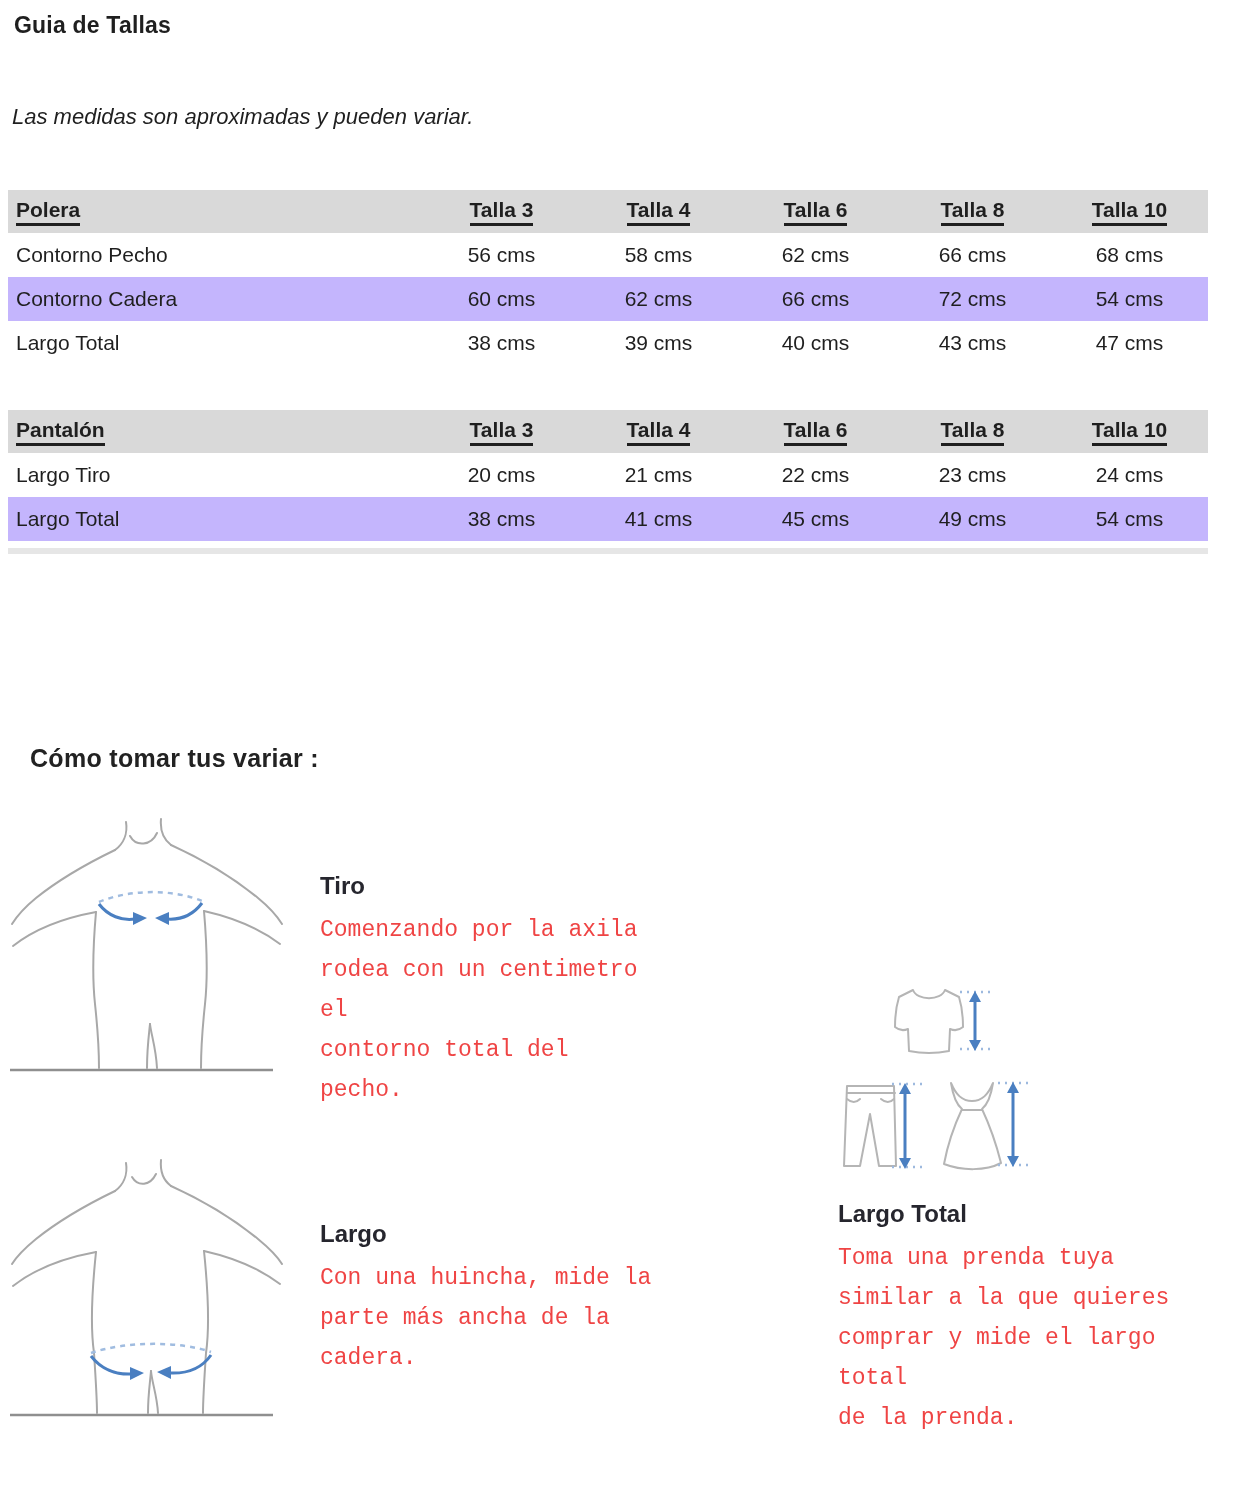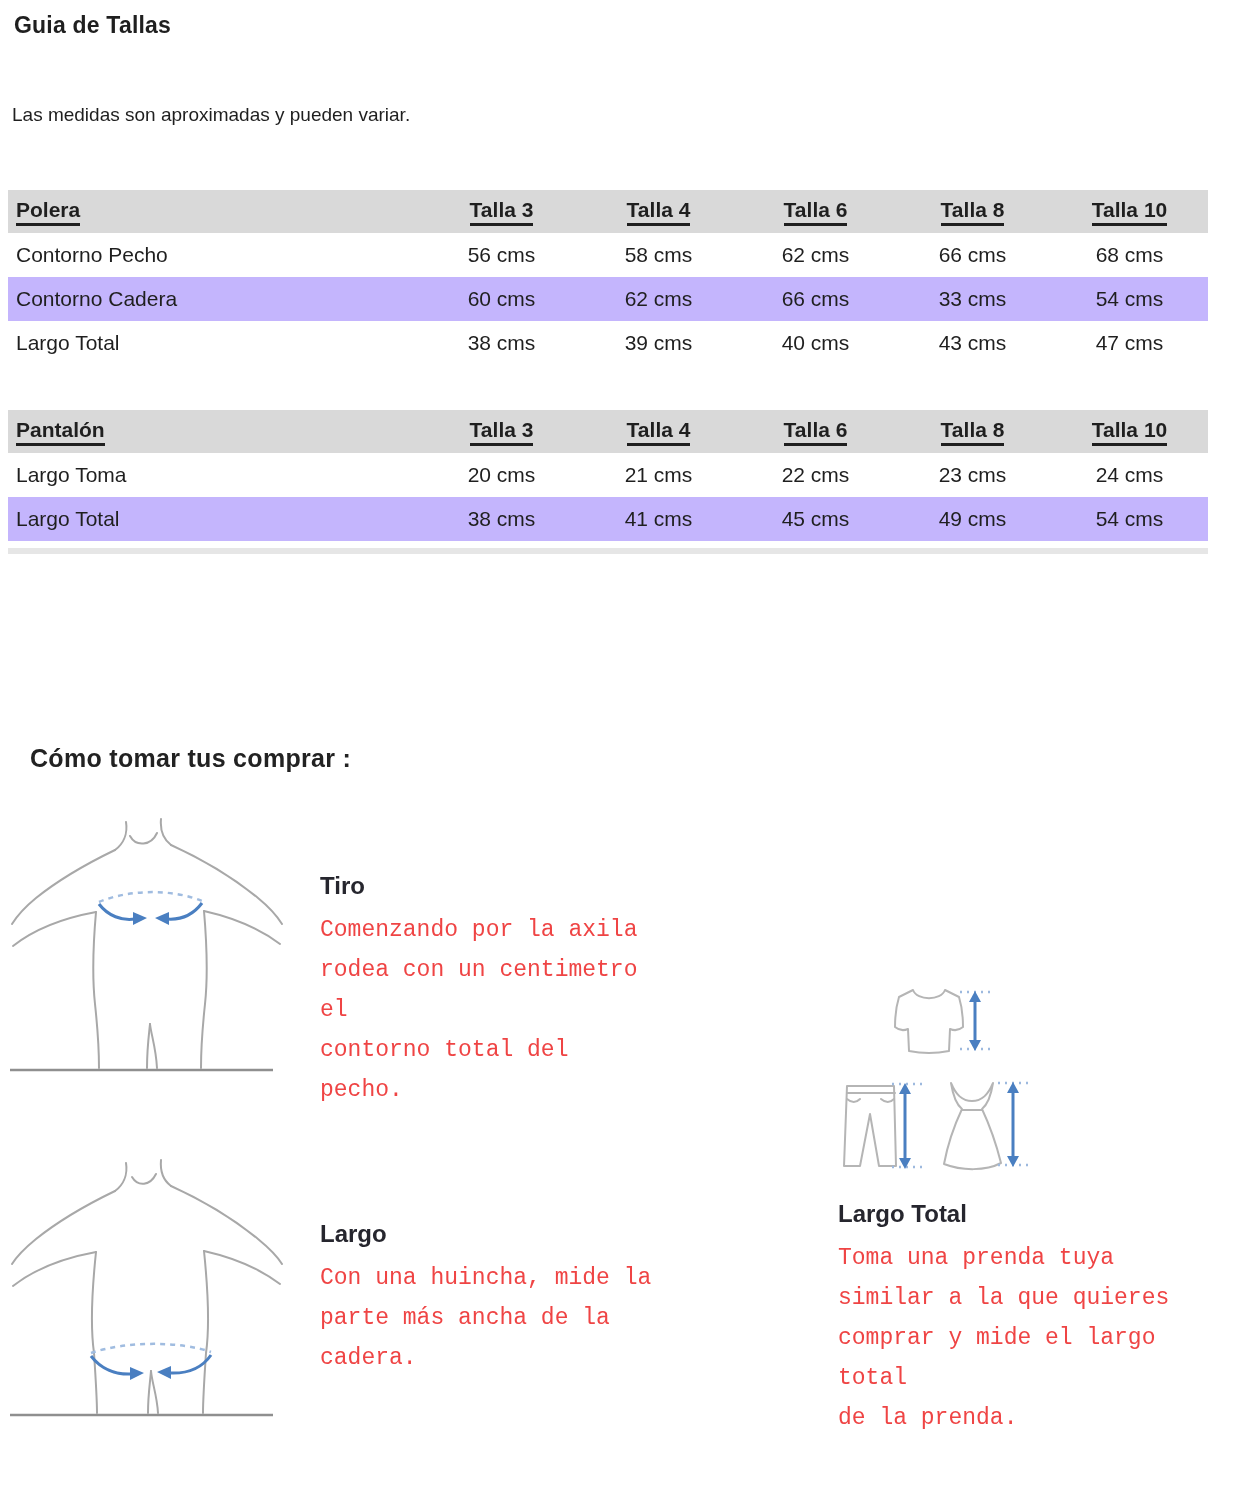--- a/index.html
+++ b/index.html
@@ -1,20 +1,20 @@
 <!DOCTYPE html>
 <html><head>
 <meta charset="utf-8">
 <style>
   html,body{margin:0;padding:0;background:#fff;}
   body{font-family:"Liberation Sans",sans-serif;color:#1f1f1f;}
   .page{position:relative;width:1240px;height:1500px;background:#ffffff;overflow:hidden;}
 
   .title{position:absolute;left:14px;top:12px;font-size:23px;font-weight:bold;letter-spacing:.2px;}
-  .subtitle{position:absolute;left:12px;top:104px;font-size:19px;}
+  .subtitle{position:absolute;left:12px;top:104px;font-size:22px;font-style:italic;}
 
   .size-table{position:absolute;left:8px;width:1200px;}
   .trow{display:flex;height:44px;text-align:center;}
   .trow.thead{height:43px;background:#d9d9d9;font-weight:bold;}
   .trow.gray{background:#c4b5fd;}
   .cell{width:157px;display:flex;align-items:center;justify-content:center;font-size:21px;}
   .cell.label{width:415px;justify-content:flex-start;padding-left:8px;box-sizing:border-box;}
   .u{border-bottom:3px solid #1f1f1f;padding-bottom:1px;}
   .strip{position:absolute;left:8px;width:1200px;height:6px;background:#e6e6e6;}
 
@@ -59,21 +59,21 @@
       <div class="cell">58 cms</div>
       <div class="cell">62 cms</div>
       <div class="cell">66 cms</div>
       <div class="cell">68 cms</div>
     </div>
     <div class="trow gray">
       <div class="cell label">Contorno Cadera</div>
       <div class="cell">60 cms</div>
       <div class="cell">62 cms</div>
       <div class="cell">66 cms</div>
-      <div class="cell">33 cms</div>
+      <div class="cell">72 cms</div>
       <div class="cell">54 cms</div>
     </div>
     <div class="trow">
       <div class="cell label">Largo Total</div>
       <div class="cell">38 cms</div>
       <div class="cell">39 cms</div>
       <div class="cell">40 cms</div>
       <div class="cell">43 cms</div>
       <div class="cell">47 cms</div>
     </div>
@@ -94,39 +94,39 @@
           <span class="u">Talla 6</span>
         </div>
       <div class="cell">
           <span class="u">Talla 8</span>
         </div>
       <div class="cell">
           <span class="u">Talla 10</span>
         </div>
     </div>
     <div class="trow">
-      <div class="cell label">Largo Toma</div>
+      <div class="cell label">Largo Tiro</div>
       <div class="cell">20 cms</div>
       <div class="cell">21 cms</div>
       <div class="cell">22 cms</div>
       <div class="cell">23 cms</div>
       <div class="cell">24 cms</div>
     </div>
     <div class="trow gray">
       <div class="cell label">Largo Total</div>
       <div class="cell">38 cms</div>
       <div class="cell">41 cms</div>
       <div class="cell">45 cms</div>
       <div class="cell">49 cms</div>
       <div class="cell">54 cms</div>
     </div>
   </div>
   <div class="strip" style="top:548px;"></div>
 
-  <div class="sec-heading">Cómo tomar tus comprar :</div>
+  <div class="sec-heading">Cómo tomar tus variar :</div>
 
   <svg class="art" style="left:8px;top:818px;" width="292" height="258" viewBox="0 0 292 258">
     <g fill="none" stroke="#a8a8a8" stroke-width="2" stroke-linecap="round">
       <path d="M 118,4 C 120,16 115,26 107,32"></path>
       <path d="M 153,1 C 152,12 155,21 163,27"></path>
       <path d="M 122,18 C 128,29 143,28 149,15"></path>
       <path d="M 107,32 C 78,46 48,64 28,80 C 17,89 9,98 4,106"></path>
       <path d="M 5,128 C 24,113 50,101 88,94"></path>
       <path d="M 163,27 C 196,42 228,62 250,80 C 261,89 269,98 274,106"></path>
       <path d="M 272,126 C 252,111 227,100 196,93"></path>

